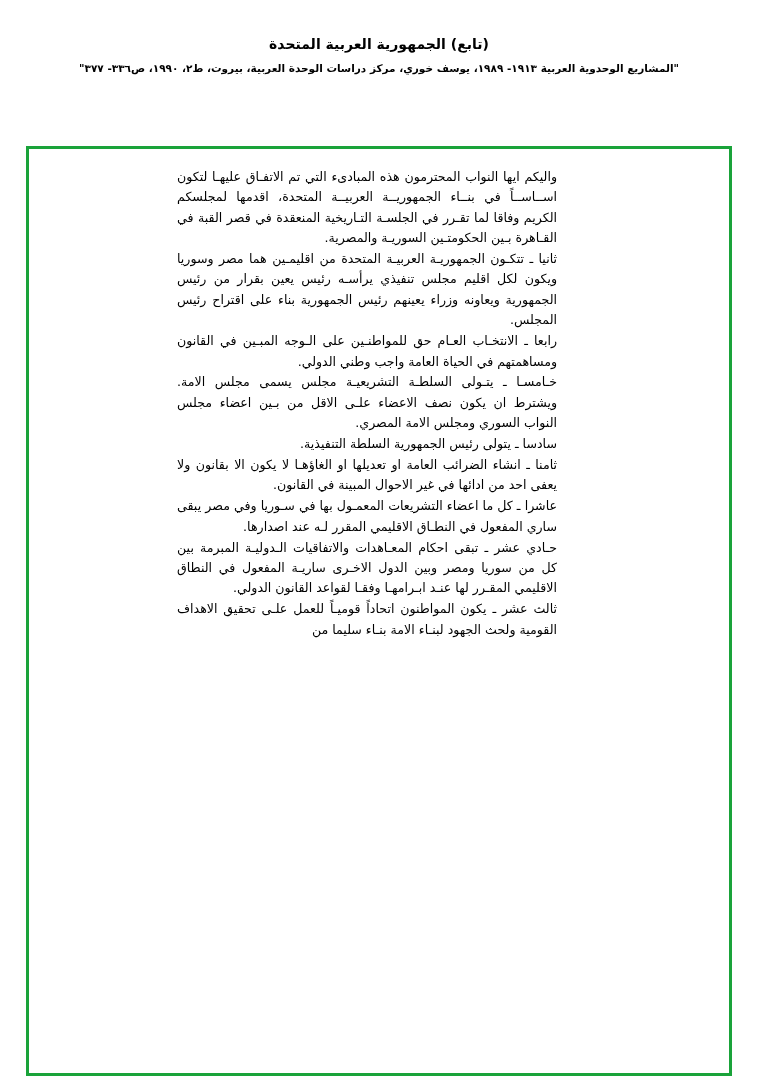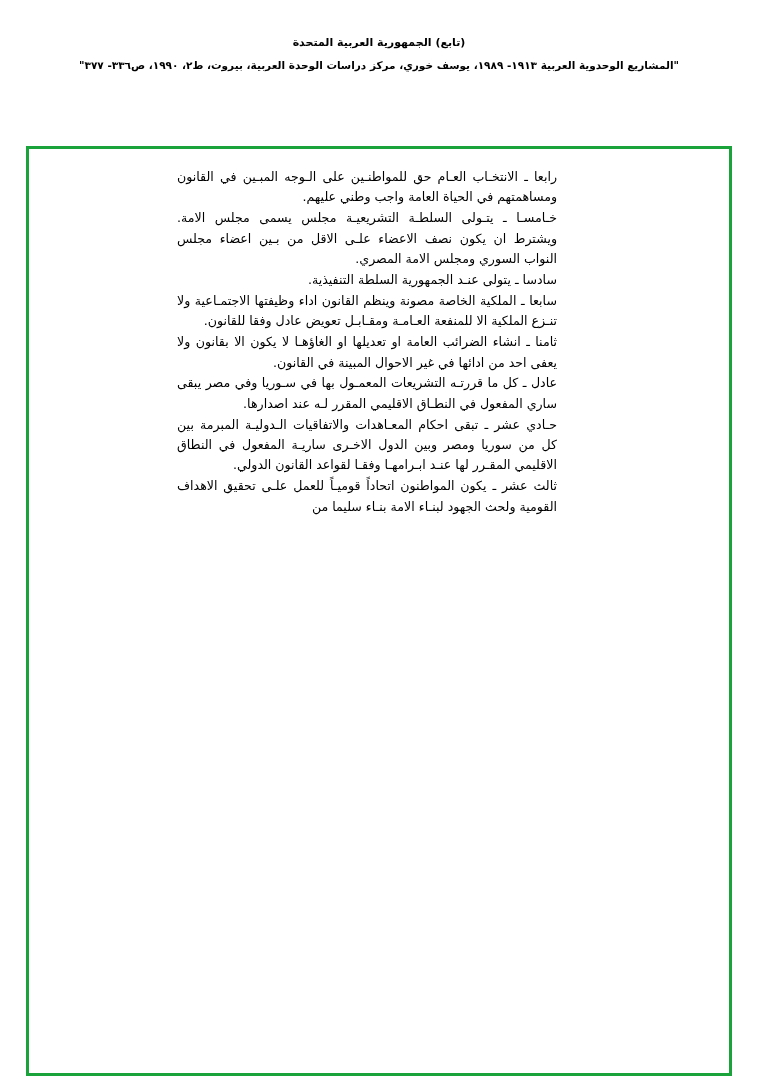--- a/index.html
+++ b/index.html
@@ -17,21 +17,21 @@
   }
   .page {
     width: 758px;
     height: 1078px;
     box-sizing: border-box;
     padding: 0;
     position: relative;
   }
   .doc-title {
     text-align: center;
-    font-size: 11px;
+    font-size: 14px;
     font-weight: bold;
     margin-top: 36px;
     letter-spacing: 0px;
     direction: rtl;
   }
   .doc-source {
     text-align: center;
     font-size: 10.5px;
     font-weight: bold;
     margin-top: 10px;
@@ -70,24 +70,25 @@
 </head>
 <body>
 
 <div class="page">
 
   <div class="doc-title">(تابع) الجمهورية العربية المتحدة</div>
   <div class="doc-source">"المشاريع الوحدوية العربية ١٩١٣- ١٩٨٩، يوسف خوري، مركز دراسات الوحدة العربية، بيروت، ط٢، ١٩٩٠، ص٣٣٦- ٣٧٧"</div>
 
   <div class="frame" style="border-color: rgb(26, 163, 58);">
     <div class="body-col">
-      <p class="para">رابعا ـ الانتخـاب العـام حق للمواطنـين على الـوجه المبـين في القانون ومساهمتهم في الحياة العامة واجب وطني عليهم.</p>
+      <p class="para">واليكم ايها النواب المحترمون هذه المبادىء التي تم الاتفـاق عليهـا لتكون اســاســاً في بنــاء الجمهوريــة العربيــة المتحدة، اقدمها لمجلسكم الكريم وفاقا لما تقـرر في الجلسـة التـاريخية المنعقدة في قصر القبة في القـاهرة بـين الحكومتـين السوريـة والمصرية.</p>
+      <p class="para">ثانيا ـ تتكـون الجمهوريـة العربيـة المتحدة من اقليمـين هما مصر وسوريا ويكون لكل اقليم مجلس تنفيذي يرأسـه رئيس يعين بقرار من رئيس الجمهورية ويعاونه وزراء يعينهم رئيس الجمهورية بناء على اقتراح رئيس المجلس.</p>
+      <p class="para">رابعا ـ الانتخـاب العـام حق للمواطنـين على الـوجه المبـين في القانون ومساهمتهم في الحياة العامة واجب وطني الدولي.</p>
       <p class="para">خـامسـا ـ يتـولى السلطـة التشريعيـة مجلس يسمى مجلس الامة. ويشترط ان يكون نصف الاعضاء علـى الاقل من بـين اعضاء مجلس النواب السوري ومجلس الامة المصري.</p>
-      <p class="para">سادسا ـ يتولى عنـد الجمهورية السلطة التنفيذية.</p>
-      <p class="para">سابعا ـ الملكية الخاصة مصونة وينظم القانون اداء وظيفتها الاجتمـاعية ولا تنـزع الملكية الا للمنفعة العـامـة ومقـابـل تعويض عادل وفقا للقانون.</p>
+      <p class="para">سادسا ـ يتولى رئيس الجمهورية السلطة التنفيذية.</p>
       <p class="para">ثامنا ـ انشاء الضرائب العامة او تعديلها او الغاؤهـا لا يكون الا بقانون ولا يعفى احد من ادائها في غير الاحوال المبينة في القانون.</p>
-      <p class="para">عادل ـ كل ما قررتـه التشريعات المعمـول بها في سـوريا وفي مصر يبقى ساري المفعول في النطـاق الاقليمي المقرر لـه عند اصدارها.</p>
+      <p class="para">عاشرا ـ كل ما اعضاء التشريعات المعمـول بها في سـوريا وفي مصر يبقى ساري المفعول في النطـاق الاقليمي المقرر لـه عند اصدارها.</p>
       <p class="para">حـادي عشر ـ تبقى احكام المعـاهدات والاتفاقيات الـدوليـة المبرمة بين كل من سوريا ومصر وبين الدول الاخـرى ساريـة المفعول في النطاق الاقليمي المقـرر لها عنـد ابـرامهـا وفقـا لقواعد القانون الدولي.</p>
       <p class="para last-center">ثالث عشر ـ يكون المواطنون اتحاداً قوميـاً للعمل علـى تحقيق الاهداف القومية ولحث الجهود لبنـاء الامة بنـاء سليما من</p>
     </div>
   </div>
 
 </div>
 
 </body></html>

